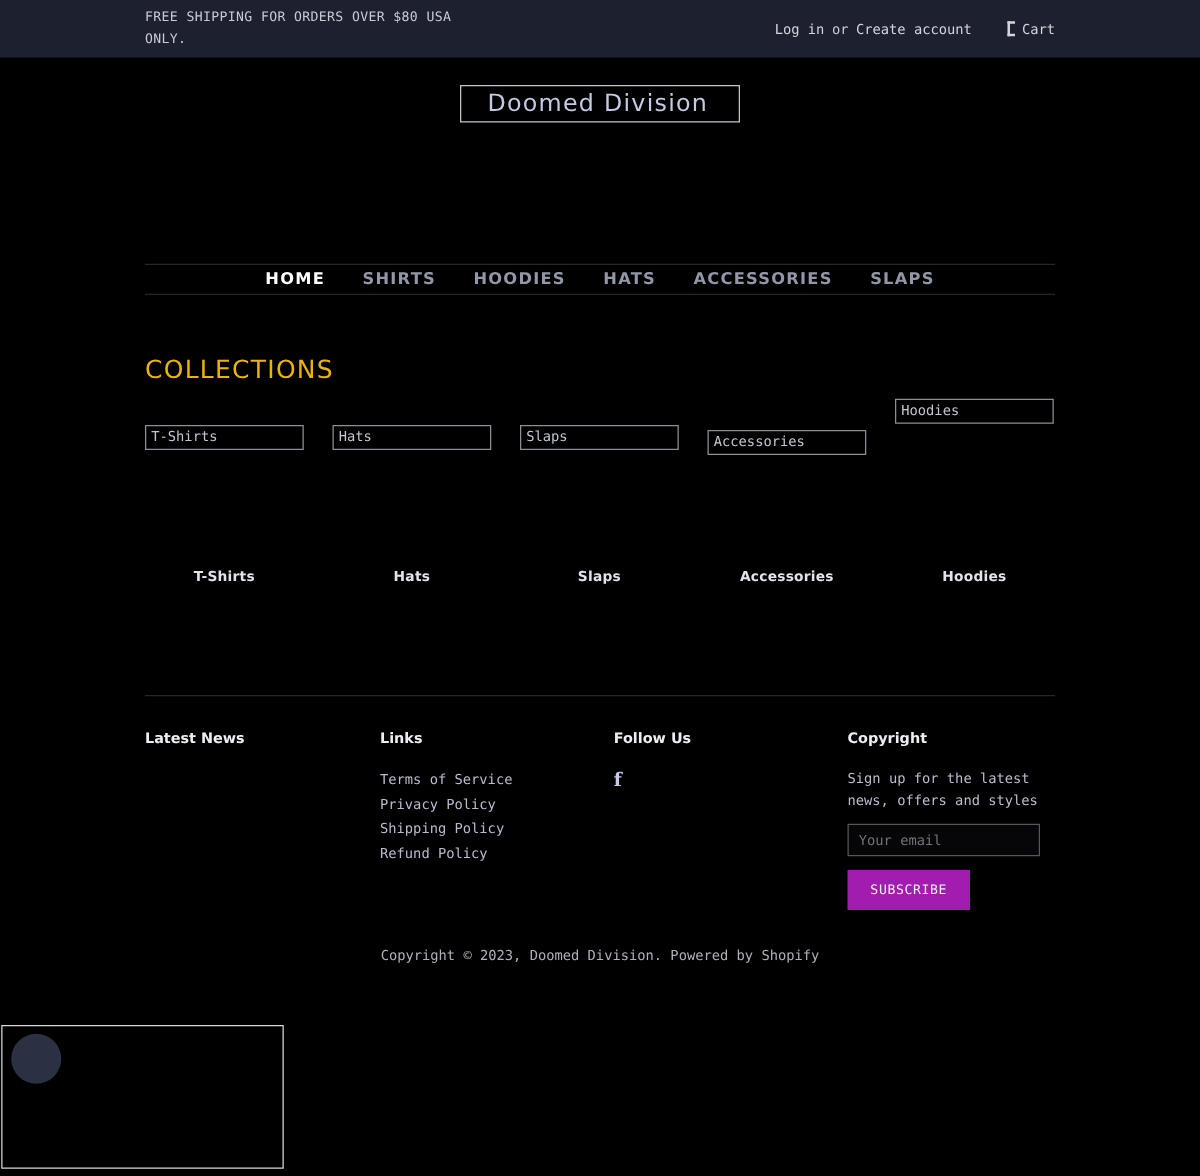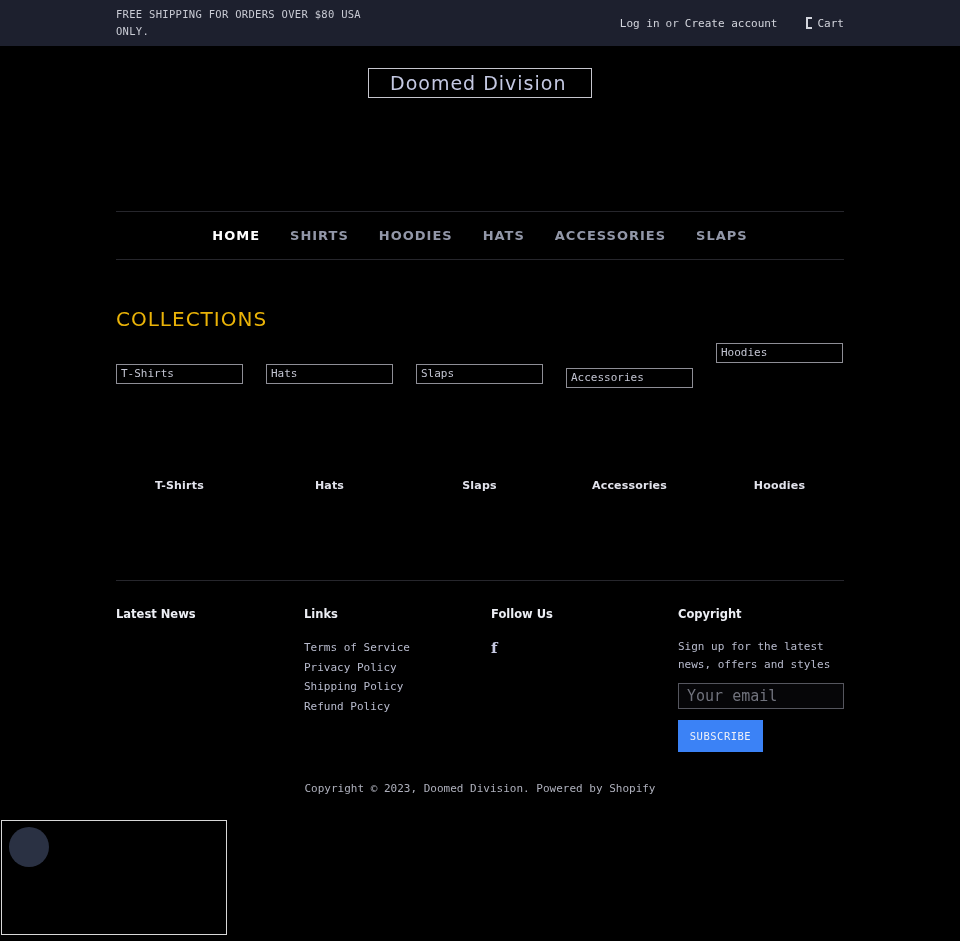--- a/index.html
+++ b/index.html
@@ -37,21 +37,21 @@
     border:1px solid #c6c6ce; padding:3px 21px;
     font-family:"DejaVu Sans", sans-serif;
     font-size:19px; letter-spacing:1px; color:#c5c9e3;
     cursor:pointer;
   }
 
   
   .main-nav {
     border-top:1px solid #26262c; border-bottom:1px solid #26262c;
     display:flex; justify-content:center; gap:30px;
-    padding:16px 0;
+    padding:4px 0;
     font-family:"DejaVu Sans", sans-serif;
     font-size:13px; font-weight:bold; letter-spacing:1px;
   }
   .nav-item { color:#9297a8; cursor:pointer; }
   .nav-item.active { color:#ffffff; }
 
   
   .collections-title {
     margin:47px 0 0 0;
     font-family:"DejaVu Sans", sans-serif;
@@ -92,29 +92,29 @@
     font-size:11.5px; font-weight:bold; color:#eceef4;
     margin:0 16px 17px 0;
   }
   .footer-link { font-size:11px; color:#b9bcce; line-height:19.5px; cursor:pointer; }
   .fb-icon {
     font-family:"DejaVu Serif", serif; font-weight:bold;
     font-size:15px; color:#c6c9e2; cursor:pointer;
   }
   .newsletter-text { font-size:11px; line-height:17.5px; color:#b9bcce; }
   .email-input {
-    margin-top:10px; width:166px; height:26px;
+    margin-top:10px; width:154px; height:26px;
     background:#060608; border:1px solid #55565e;
     color:#c8cad2; font-family:"DejaVu Sans Mono", monospace;
-    font-size:15px; padding:0 8px; outline:none;
+    font-size:11px; padding:0 8px; outline:none;
   }
   .email-input::placeholder { color:#70727c; }
   .subscribe-btn {
-    margin-top:11px; width:85px; height:32px;
-    background:#3b82f6; border:none; color:#eef0f8;
+    margin-top:11px; width:98px; height:32px;
+    background:#a21caf; border:none; color:#eef0f8;
     font-family:"DejaVu Sans Mono", monospace;
     font-size:10.5px; letter-spacing:0.5px; cursor:pointer;
   }
   .copyright {
     margin-top:30px; text-align:center;
     font-size:11px; color:#aeb0bc;
   }
 
   
   .payments {

